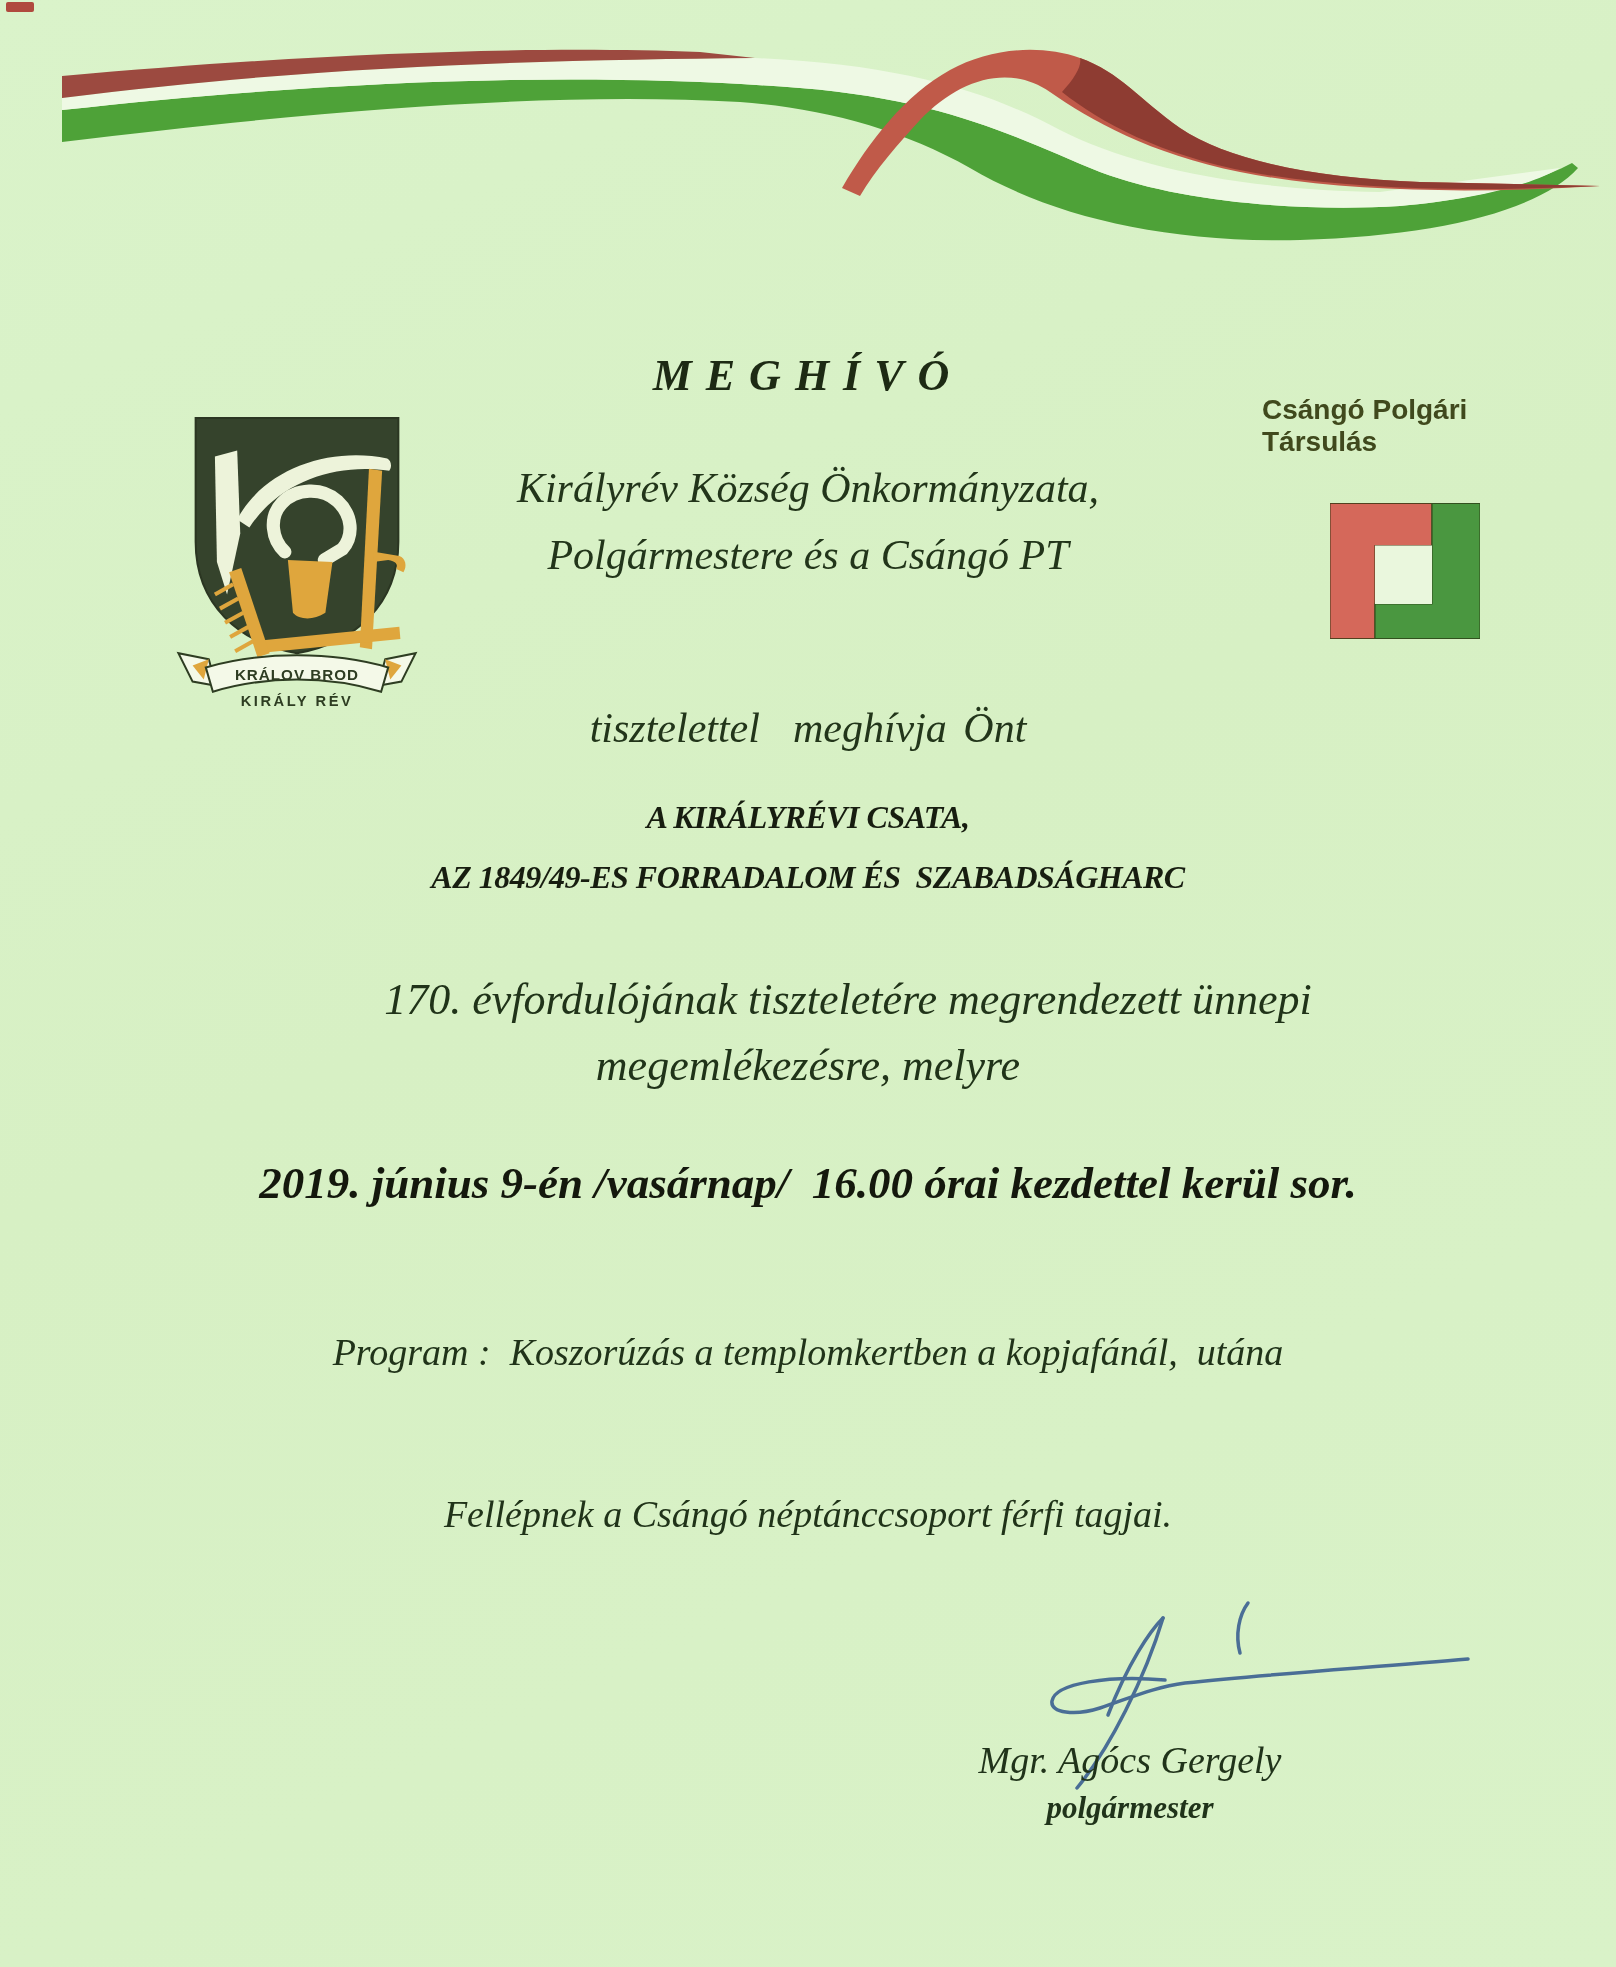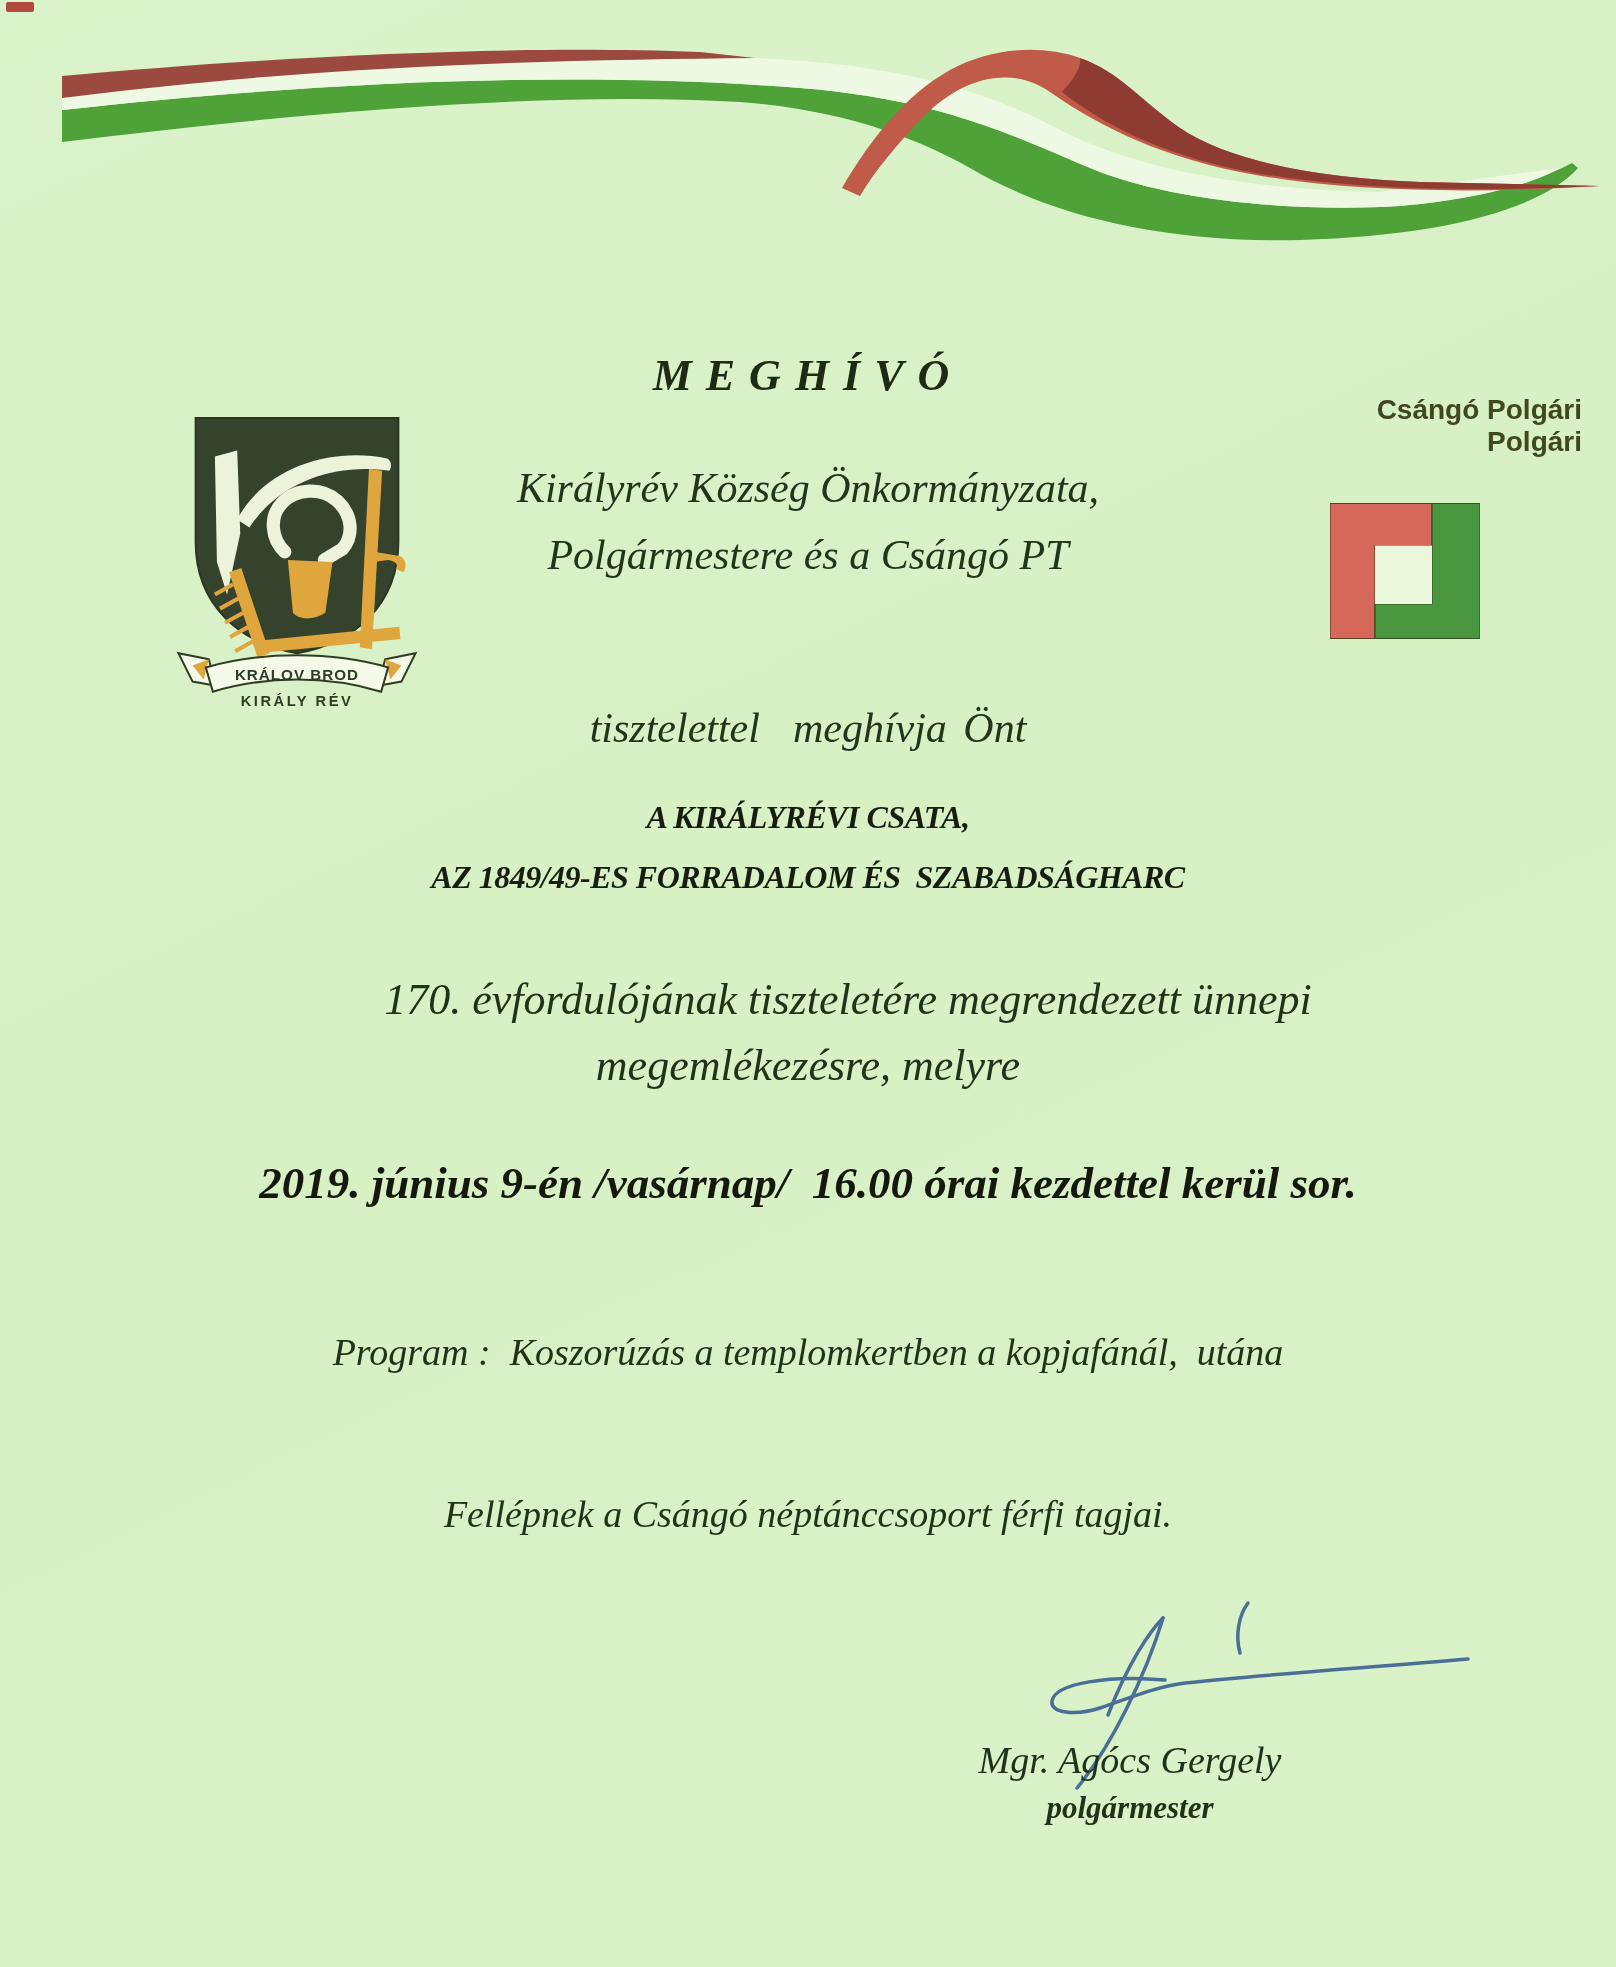--- a/index.html
+++ b/index.html
@@ -30,21 +30,21 @@
   .date-line{top:1140px;font-size:45px;font-weight:bold;font-style:italic;color:#14180d;margin-top:17px;}
   .program-line{font-size:38px;font-style:italic;color:#203319;}
   .pr1{top:1330px;}
   .pr2{top:1418px;}
   .pr3{top:1492px;}
   .sig-name{position:absolute;left:880px;width:500px;text-align:center;top:1738px;
     font-size:38px;font-weight:normal;font-style:italic;color:#20331a;white-space:pre;}
   .sig-title{position:absolute;left:880px;width:500px;text-align:center;top:1790px;
     font-size:31px;font-weight:bold;font-style:italic;color:#20331a;white-space:pre;}
   .assoc-name{
-    position:absolute;left:1262px;top:394px;width:320px;text-align:right;
+    position:absolute;left:1262px;top:394px;width:320px;text-align:left;
     font-family:"Liberation Sans", sans-serif;font-weight:bold;
     font-size:28px;line-height:32px;color:#40491d;white-space:pre;
   }
   .ribbon-svg{left:0;top:0;width:1616px;height:260px;}
   .emblem-svg{left:168px;top:412px;width:258px;height:300px;}
   .logo-svg{left:1330px;top:503px;width:150px;height:136px;}
   .sig-svg{left:960px;top:1583px;width:520px;height:220px;pointer-events:none;}
   .scan-mark{left:6px;top:2px;width:28px;height:10px;background:#b04a3e;border-radius:2px;}
 </style>
 </head>
@@ -101,21 +101,21 @@
       <path fill="#f4f9e8" stroke="#2e3d22" stroke-width="2" d="M38,244 L8,238 L22,266 L45,270 Z"></path>
       <path d="M22,250 L38,244 L33,264 Z" fill="#dfa63d"></path>
       <path fill="#f4f9e8" stroke="#2e3d22" stroke-width="2" d="M212,244 L242,238 L228,266 L205,270 Z"></path>
       <path d="M228,250 L212,244 L217,264 Z" fill="#dfa63d"></path>
       <path fill="#f4f9e8" stroke="#2e3d22" stroke-width="2" d="M35,252 C90,236 160,236 215,252 L208,276 C155,260 95,260 42,276 Z"></path>
       <text x="125" y="264" text-anchor="middle" font-size="15" font-weight="bold" letter-spacing="1" fill="#2e3d22" font-family="Liberation Sans, sans-serif">KRÁLOV BROD</text>
     </g>
     <text x="125" y="290" text-anchor="middle" font-size="14.5" font-weight="bold" letter-spacing="2.5" fill="#2e3d22" font-family="Liberation Sans, sans-serif">KIRÁLY RÉV</text>
   </svg>
 
-  <div class="assoc-name"><span>Csángó Polgári</span><br><span>Polgári</span></div>
+  <div class="assoc-name"><span>Csángó Polgári</span><br><span>Társulás</span></div>
 
   <svg class="abs logo-svg" viewBox="0 0 100 90" aria-hidden="true">
     <path stroke="#53401f" stroke-width="0.8" d="M0,0 H68 V28 H30 V90 H0 Z" fill="#d5685a"></path>
     <path stroke="#32511f" stroke-width="0.8" d="M68,0 H100 V90 H30 V67 H68 Z" fill="#4a9740"></path>
     <rect x="30" y="28" width="38" height="39" fill="#eaf7dd"></rect>
   </svg>
 
   <div class="center-line org-line org1">Királyrév Község Önkormányzata,</div>
   <div class="center-line org-line org2">Polgármestere és a Csángó PT</div>
 

